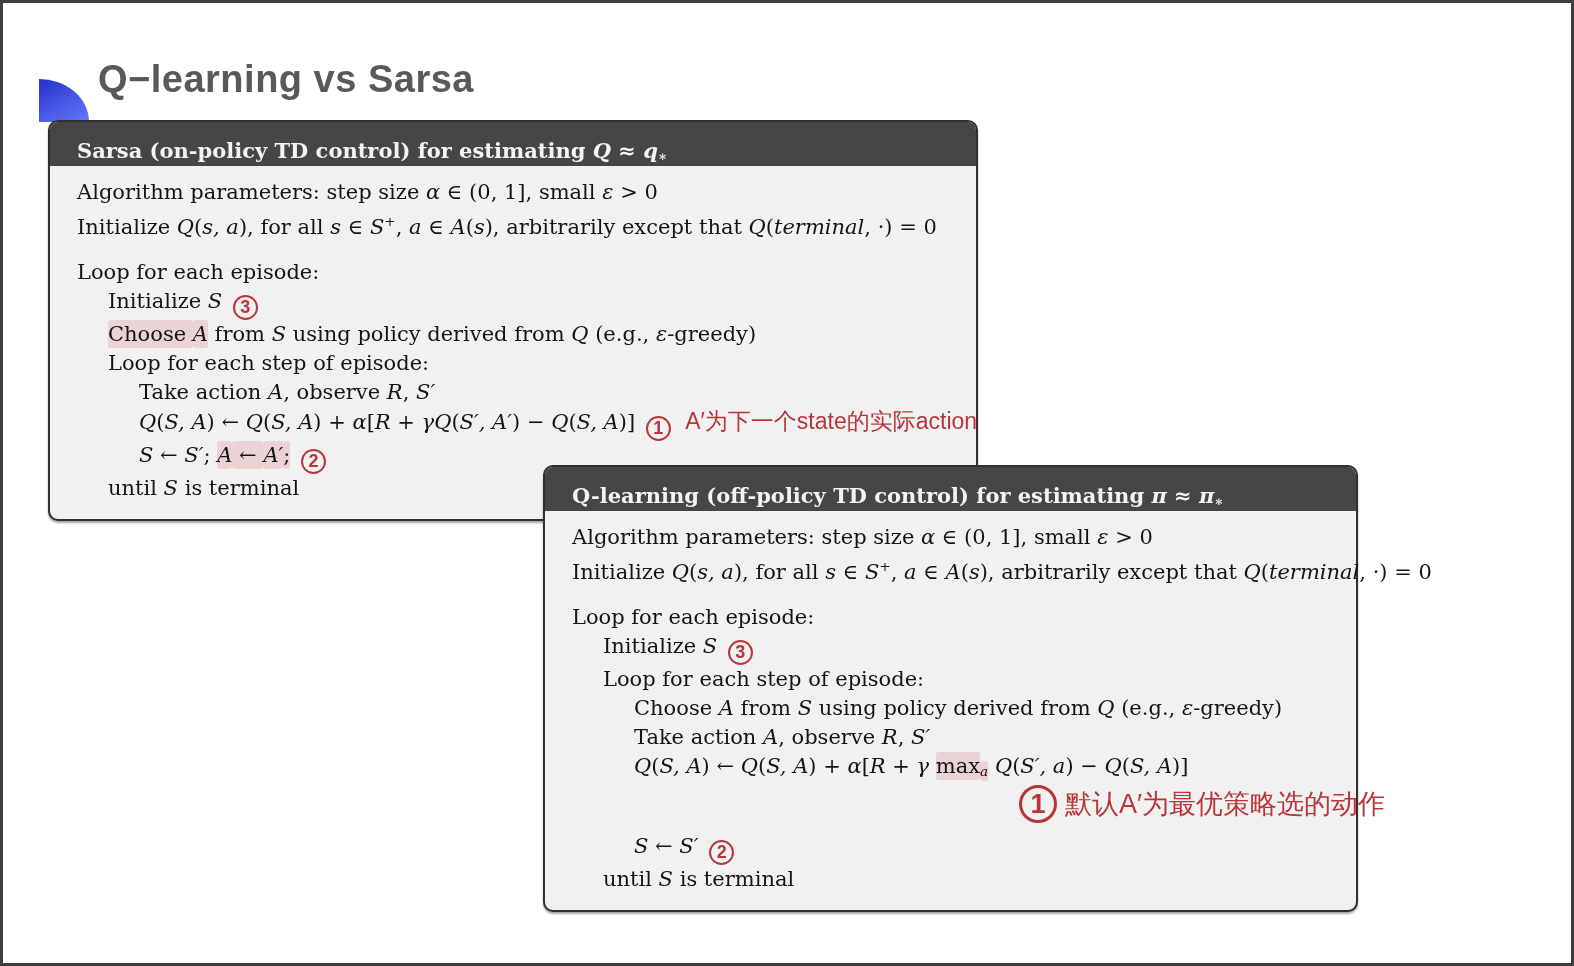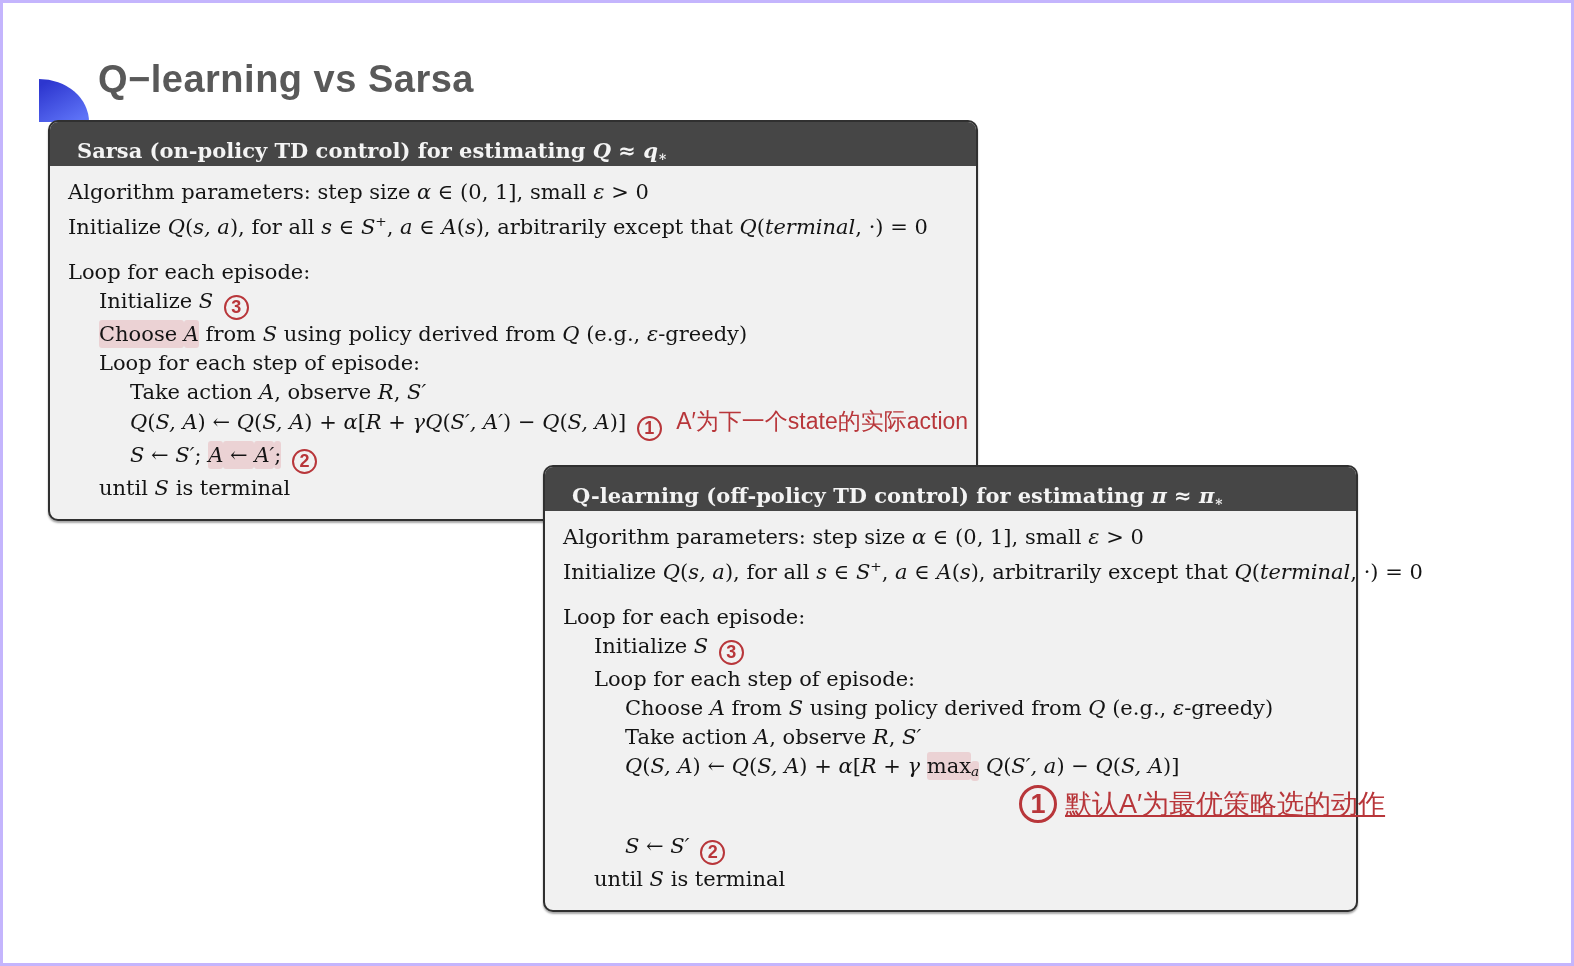--- a/index.html
+++ b/index.html
@@ -8,21 +8,21 @@
     --box_bg:#f1f1f1;
     --box_border:#303030;
     --highlight_pink:#ebd2d4;
     --annotation_red:#b8363a;
     --title_gray:#595959;
   }
   *{margin:0;padding:0;box-sizing:border-box;}
   body{background:#888;font-family:"Liberation Sans",sans-serif;}
   .page{
     width:1574px;height:966px;position:relative;background:#fff;
-    border:3px solid #c4b5fd;overflow:hidden;
+    border:3px solid #404040;overflow:hidden;
   }
   .accent-shape{
     position:absolute;left:36px;top:76px;width:50px;height:43px;
     background:linear-gradient(150deg,#2d36cf 10%,#5e73f7 90%);
     border-radius:0 100% 0 0;
   }
   .slide-title{
     position:absolute;left:95px;top:55px;
     font-size:38px;font-weight:600;color:var(--title_gray);
     letter-spacing:0.5px;
@@ -35,21 +35,21 @@
   .box-sarsa{left:45px;top:117px;width:930px;z-index:1;}
   .box-qlearning{left:540px;top:462px;width:815px;z-index:2;}
   .box-title{
     background:var(--header_bg);color:#f4f4f4;
     border-radius:8px 8px 0 0;
     font-family:"DejaVu Serif",serif;font-weight:bold;font-size:21px;
     padding:16px 10px 9px 27px;height:44px;white-space:nowrap;
   }
   .box-body{
     font-family:"DejaVu Serif",serif;font-size:21px;color:#141414;
-    padding:12px 0 16px 18px;
+    padding:12px 0 16px 27px;
   }
   .line{line-height:29px;white-space:nowrap;}
   .line.gap{margin-top:16px;}
   .it{font-style:italic;}
   .hl{background:var(--highlight_pink);padding:2px 0;border-radius:3px;}
   .sup{font-size:0.65em;vertical-align:0.55em;}
   .sub{font-size:0.65em;vertical-align:-0.25em;}
   .circ{
     display:inline-flex;align-items:center;justify-content:center;
     width:25px;height:25px;border:2px solid var(--annotation_red);
@@ -58,21 +58,21 @@
     font-size:18px;font-weight:bold;vertical-align:-5px;margin:0 4px;
     background:transparent;flex:none;
   }
   .circ.big{width:38px;height:38px;font-size:27px;border-width:3px;vertical-align:-10px;}
   .red{color:var(--annotation_red);font-family:"Liberation Sans",sans-serif;font-style:normal;}
   .note-inline{font-size:23px;margin-left:4px;}
   .q-note{
     position:absolute;left:470px;top:318px;white-space:nowrap;
     display:flex;align-items:center;gap:4px;
   }
-  .q-note .note-text{font-size:27px;font-weight:500;text-decoration:underline;}
+  .q-note .note-text{font-size:27px;font-weight:500;}
 </style>
 </head>
 <body>
 
 <div class="page">
 
   <div class="accent-shape"></div>
 
   <h1 class="slide-title">Q−learning vs Sarsa</h1>
 

